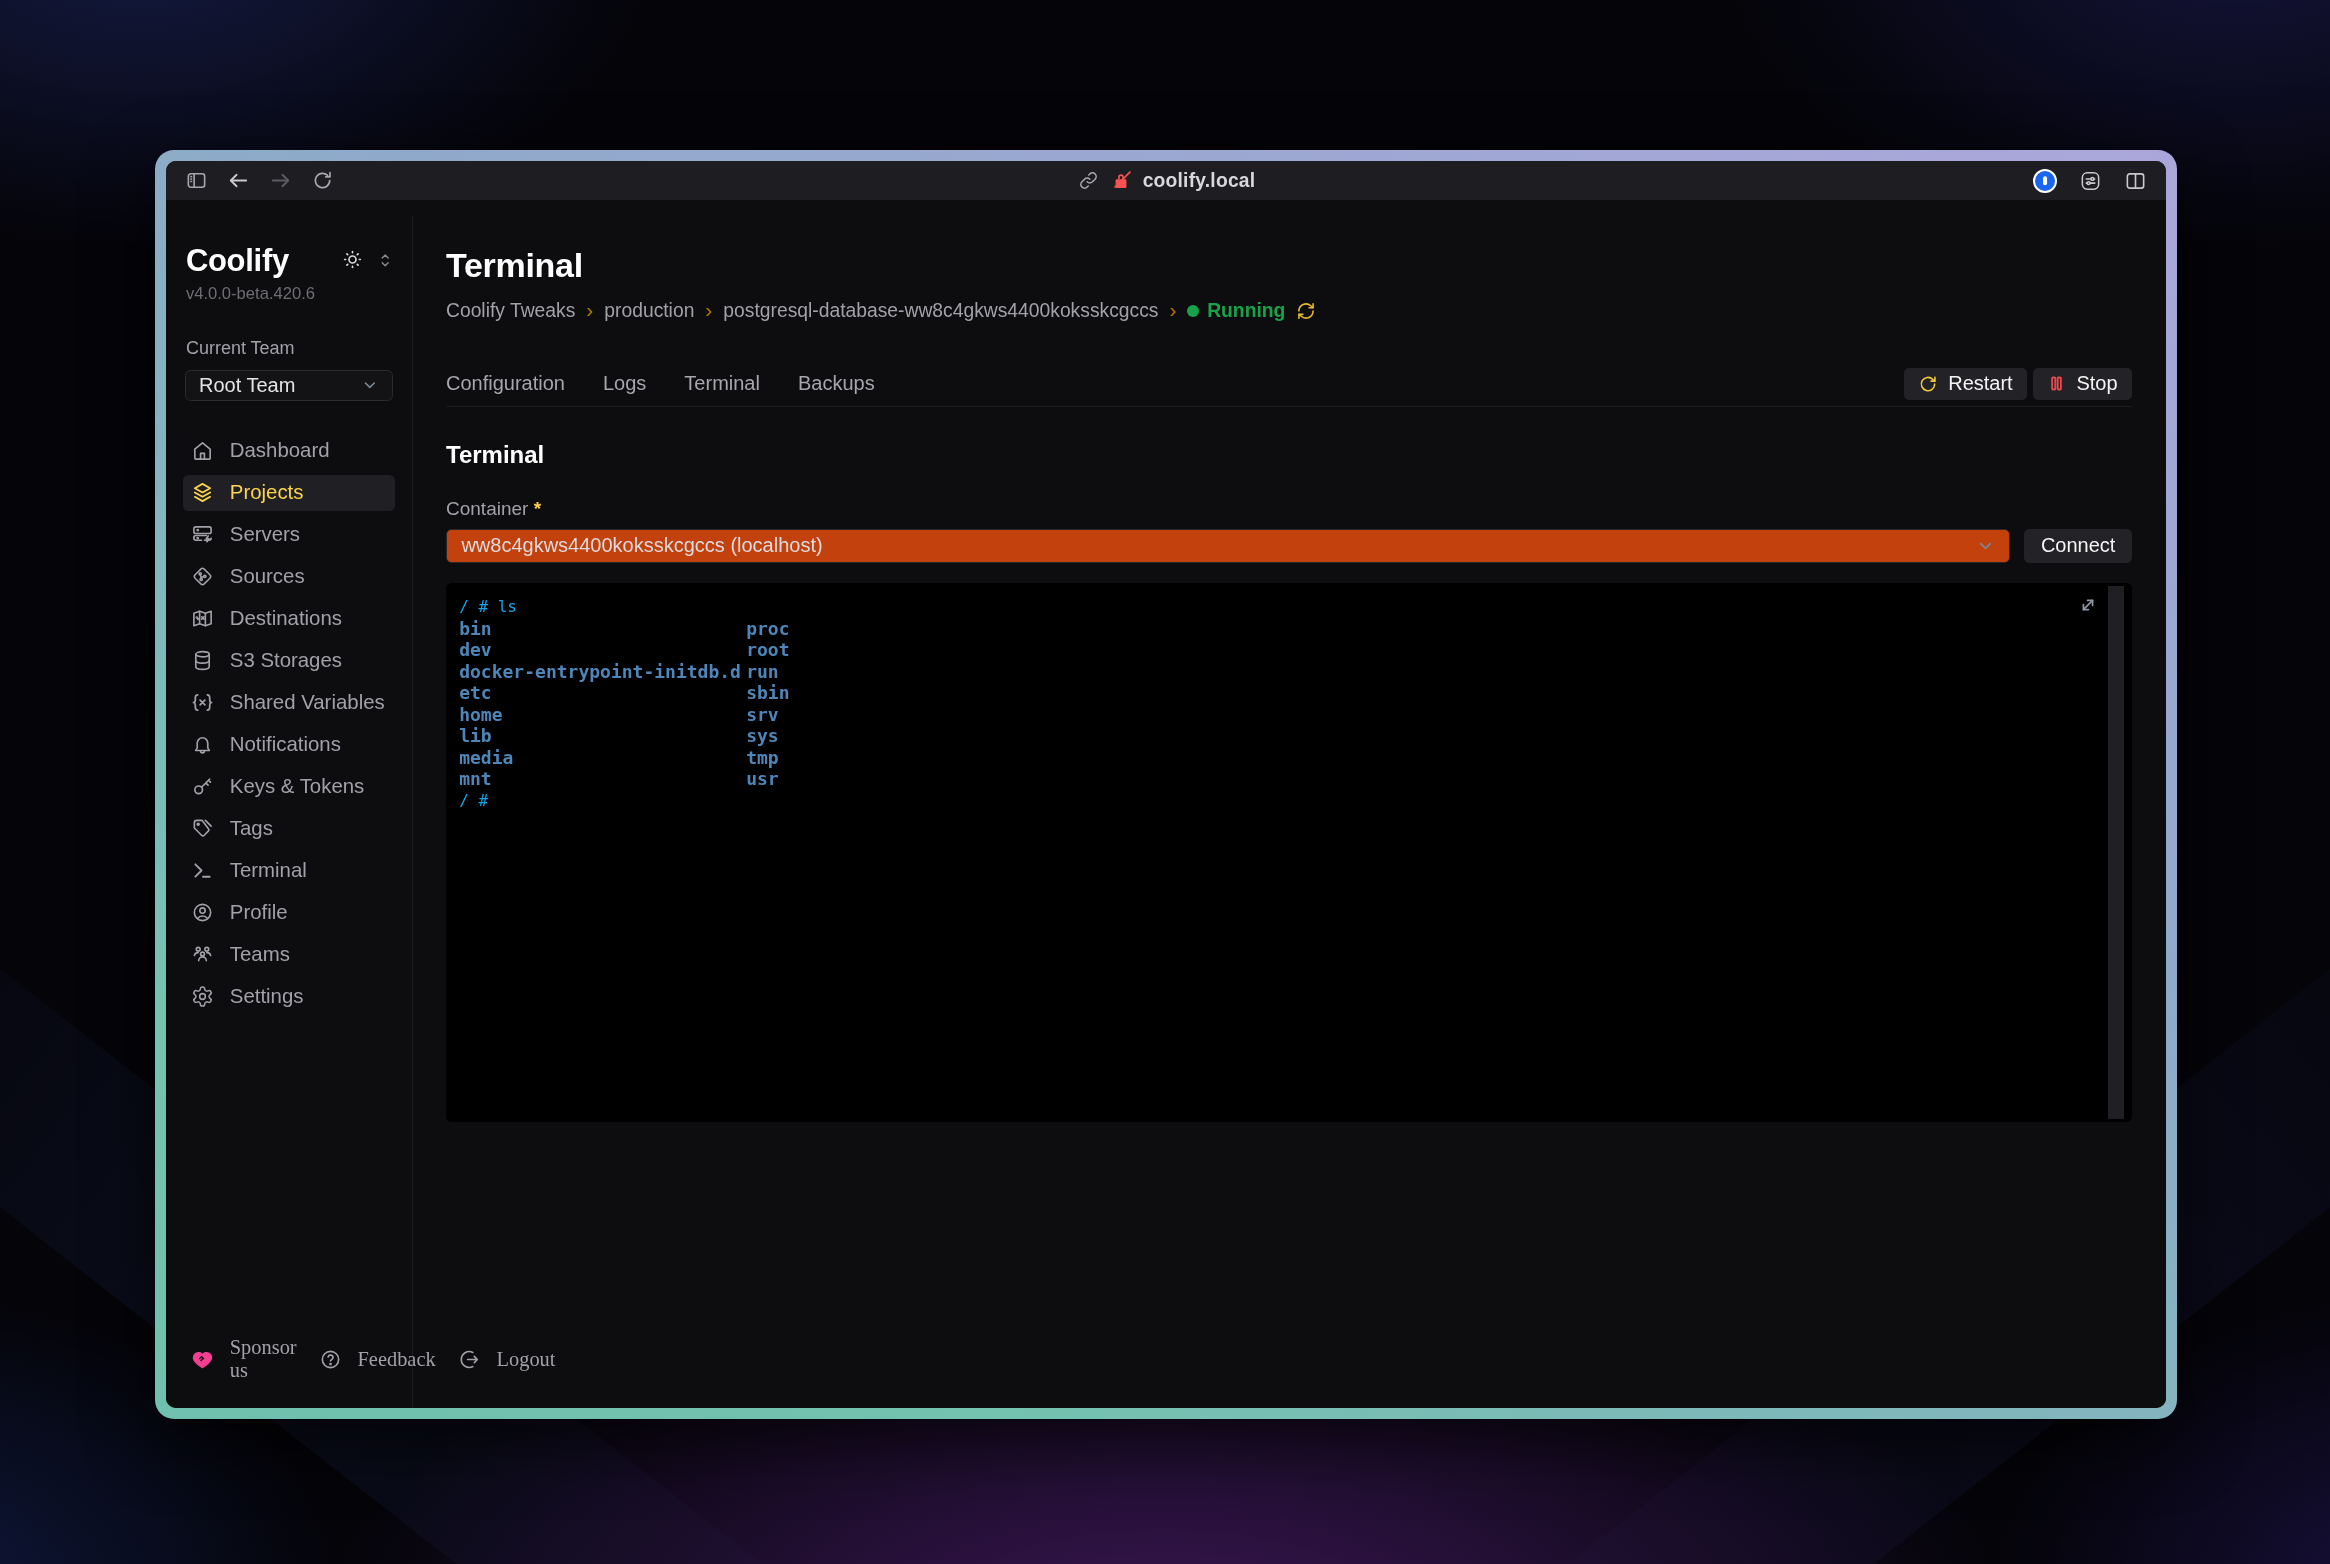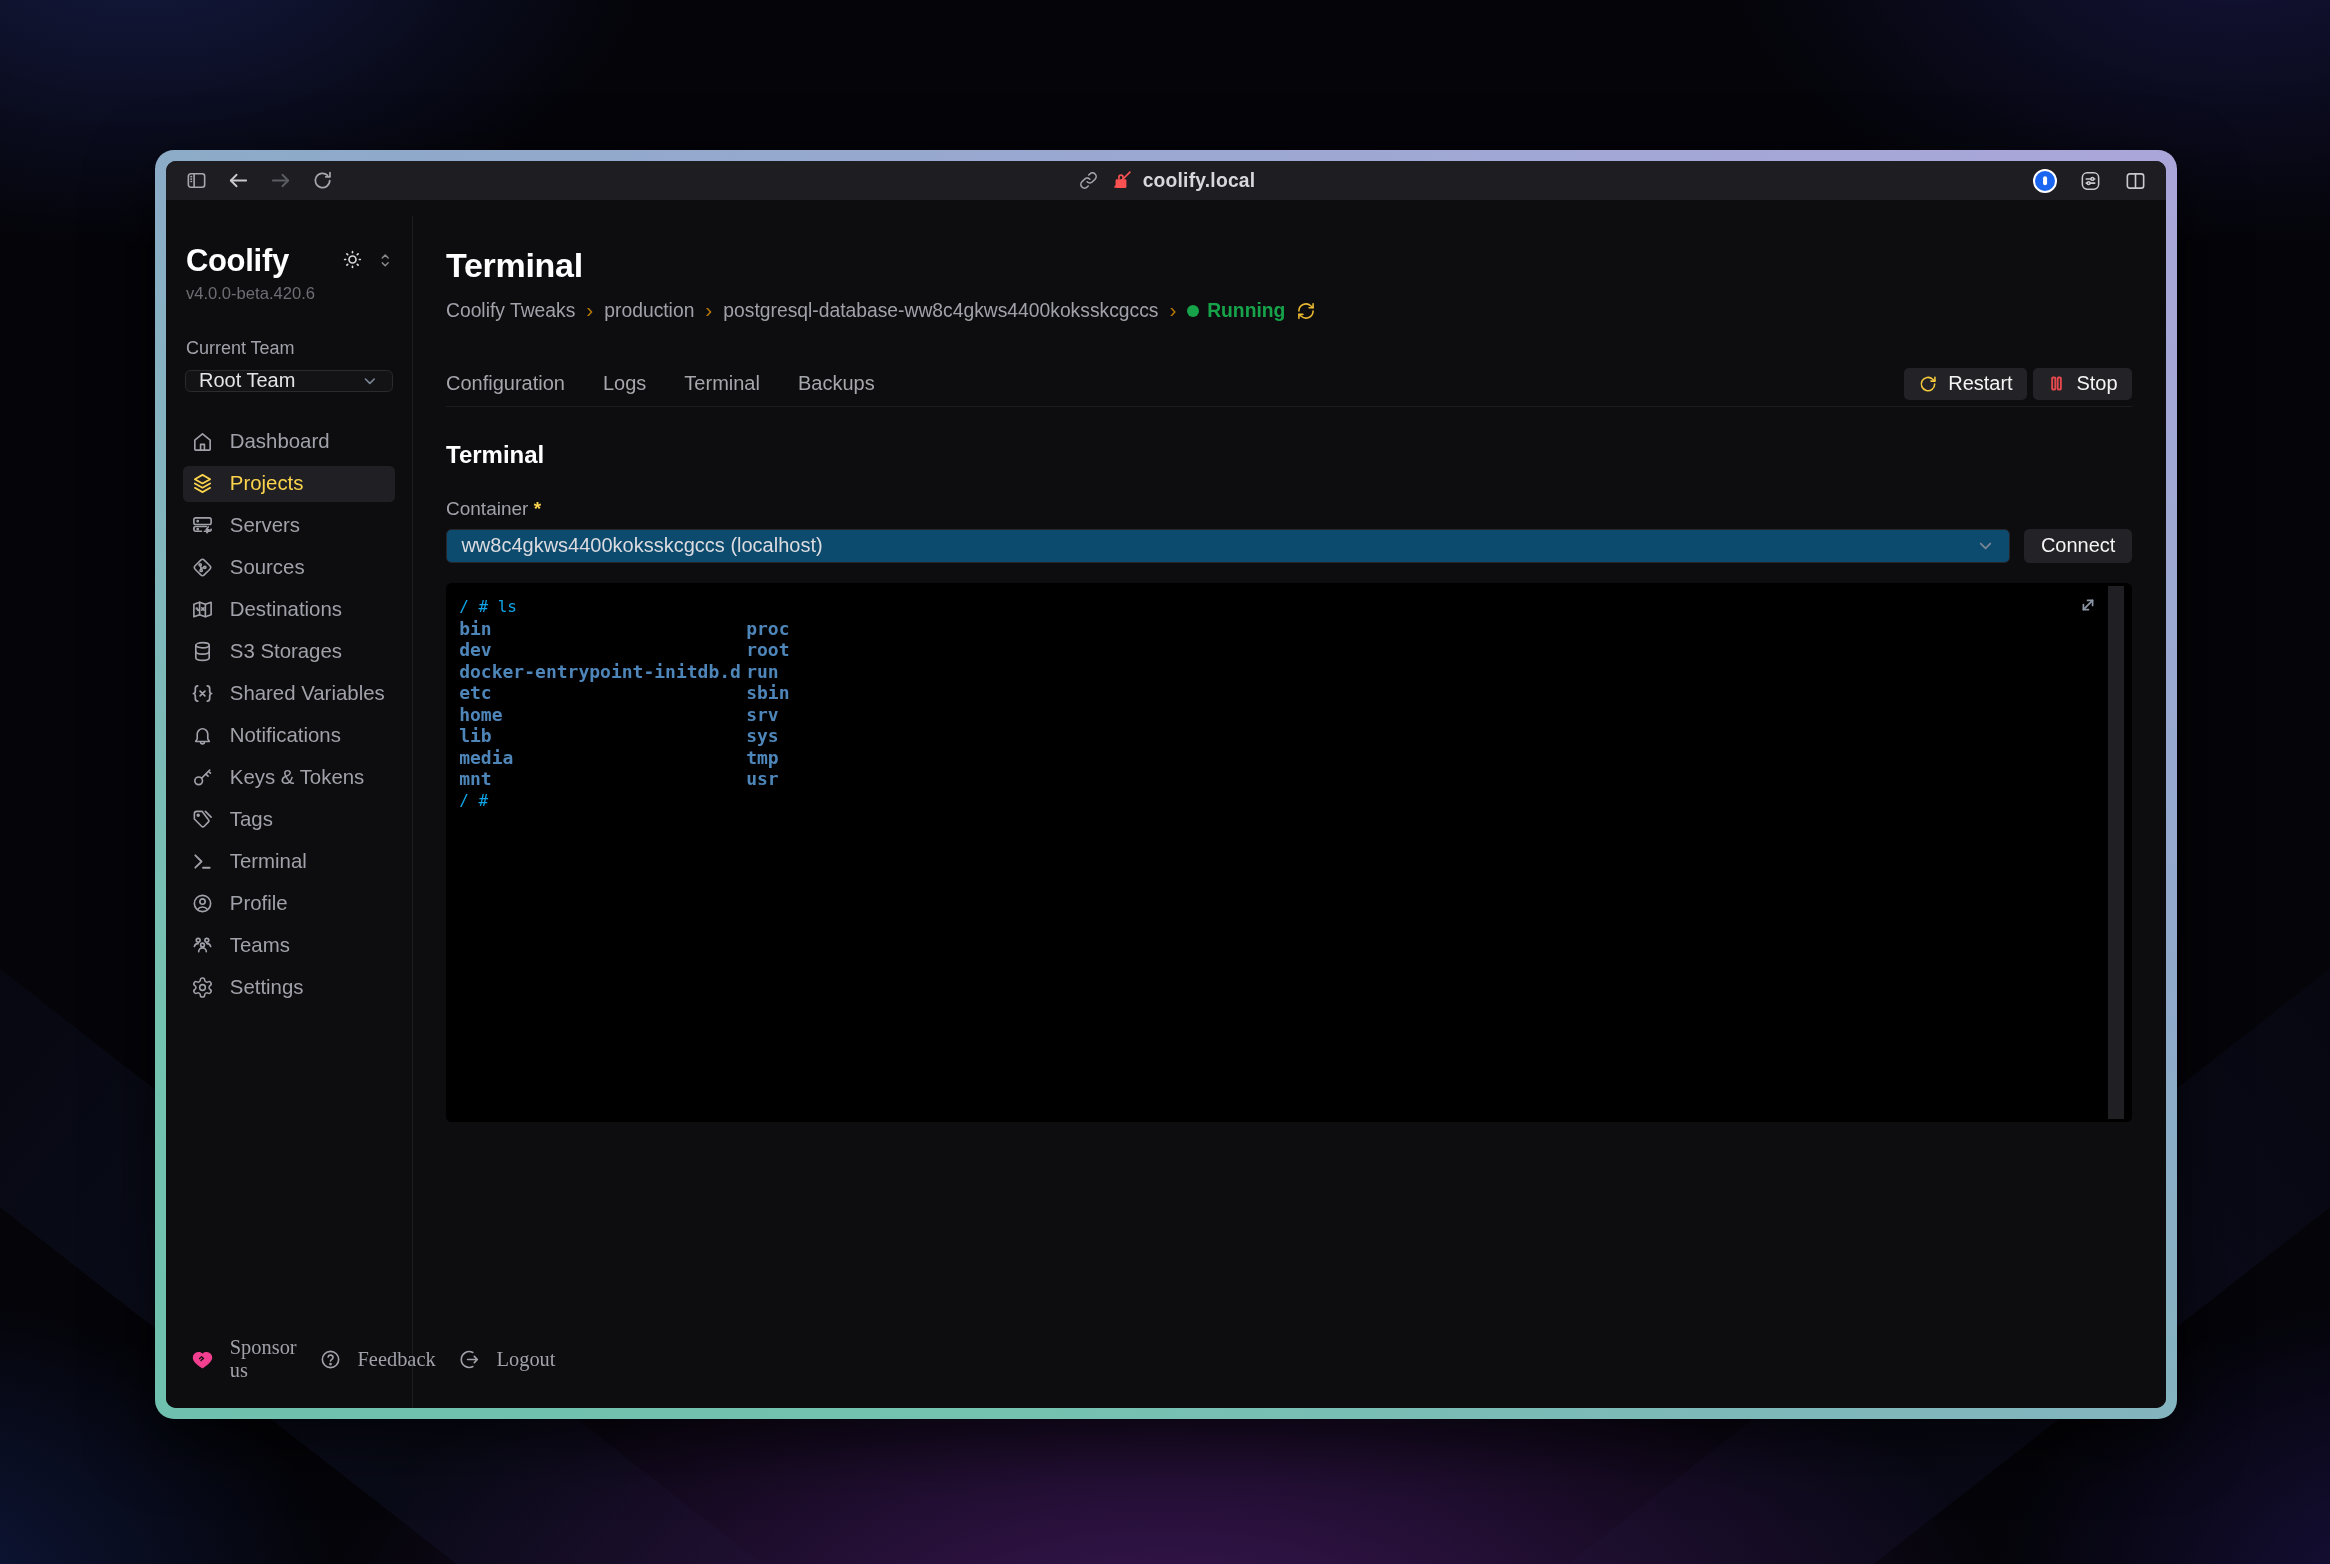--- a/index.html
+++ b/index.html
@@ -47,21 +47,21 @@
   .app{ flex:1; display:flex; background:#0d0d0f; min-height:0;margin-top:16px; }
 
   
   .sidebar{ width:247px; flex:0 0 247px; border-right:1.1px solid #1d1d21;
     padding:29px 16.6px 31px 16.6px; display:flex; flex-direction:column; }
   .logo-row{ display:flex; align-items:flex-start; justify-content:space-between; padding:0 3.3px; }
   .logo{ font-size:31px; font-weight:800; color:#fff; letter-spacing:-0.3px; line-height:1; }
   .logo-icons{ display:flex; align-items:center; gap:14.4px; margin-top:4.4px; }
   .version{ font-size:16.6px; color:#6d6d74; margin:7.7px 3.3px 0 3.3px; }
   .team-label{ font-size:18px; color:#a1a1aa; margin:34px 3.3px 0 3.3px; display:block; }
-  .team-select{ margin:11px 2.2px 0 2.2px; height:22px; border:1.1px solid #2a2a2f; border-radius:5.5px;
+  .team-select{ margin:11px 2.2px 0 2.2px; height:31px; border:1.1px solid #2a2a2f; border-radius:5.5px;
     background:#131316; display:flex; align-items:center; justify-content:space-between;
     padding:0 13.2px; cursor:pointer; }
   .team-select .val{ font-size:20px; color:#e4e4e7; }
   nav{ margin-top:32px; display:flex; flex-direction:column; gap:6px; }
   .nav-item{ height:36px; border-radius:5.5px; display:flex; align-items:center; gap:15.5px;
     padding:0 7.7px; color:#a1a1aa; cursor:pointer; }
   .nav-item .nlabel{ font-size:20.4px; }
   .nav-item.active{ background:#202024; color:#fbd34d; }
   .nav-item.active .nlabel{ color:#fbd34d; }
   .nicon{ width:24px; height:24px; display:flex; align-items:center; justify-content:center; flex:0 0 24px; }
@@ -86,21 +86,21 @@
   .actions{ display:flex; align-items:center; gap:6px; }
   .btn{ height:32px; border-radius:5px; background:#232327; display:flex; align-items:center;
     gap:10px; padding:0 14.4px; cursor:pointer; }
   .btn .blabel{ font-size:20px; color:#f4f4f5; }
   .yellow-ic{ color:#fbd34d; } .red-ic{ color:#e5484d; }
 
   .section-title{ font-size:24px; font-weight:800; color:#fff; margin-top:34px; }
   .field-label{ margin-top:29px; font-size:19px; color:#a1a1aa; }
   .req{ color:#fbd34d; font-weight:700; }
   .select-row{ display:flex; align-items:center; gap:14.4px; margin-top:8.8px; }
-  .container-select{ flex:1; height:34px; background:#0c4a6e; border:1.1px solid #27272b; border-radius:5.5px;
+  .container-select{ flex:1; height:34px; background:#c2410c; border:1.1px solid #27272b; border-radius:5.5px;
     display:flex; align-items:center; justify-content:space-between; padding:0 14.4px; cursor:pointer; }
   .container-select .val{ font-size:20px; color:#dcdce0; }
   .connect-btn{ height:34px; border-radius:5.5px; background:#232327; padding:0 16.6px;
     display:flex; align-items:center; cursor:pointer; }
   .connect-btn span{ font-size:20px; color:#f4f4f5; }
 
   
   .terminal{ margin-top:20px; height:539px; background:#000; border-radius:5.5px; position:relative;
     padding:13.2px 50px 0 13.2px; font-family:"DejaVu Sans Mono", monospace; overflow:hidden; }
   .tline{ font-size:16px; line-height:21.5px; color:#0ea5e9; white-space:pre; }

